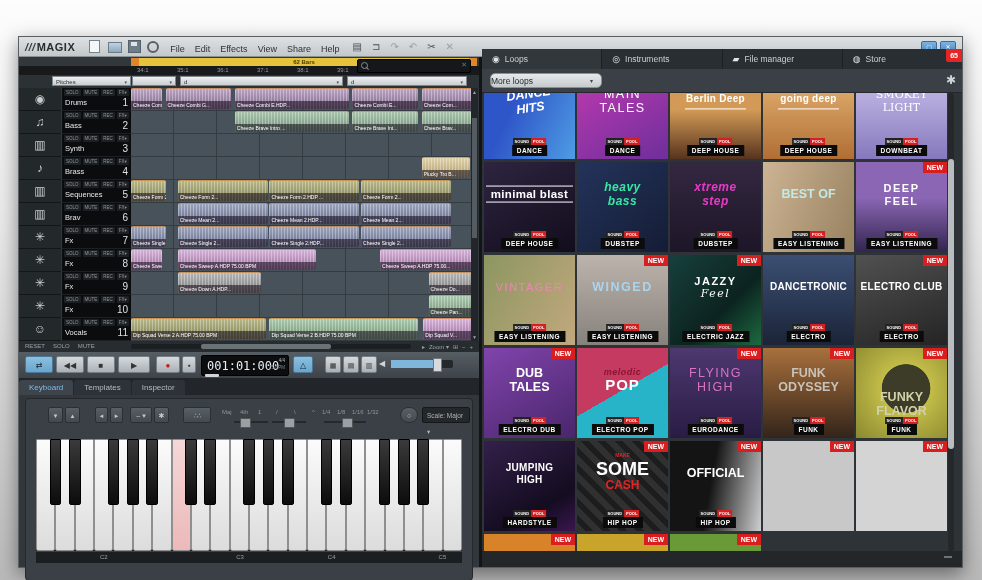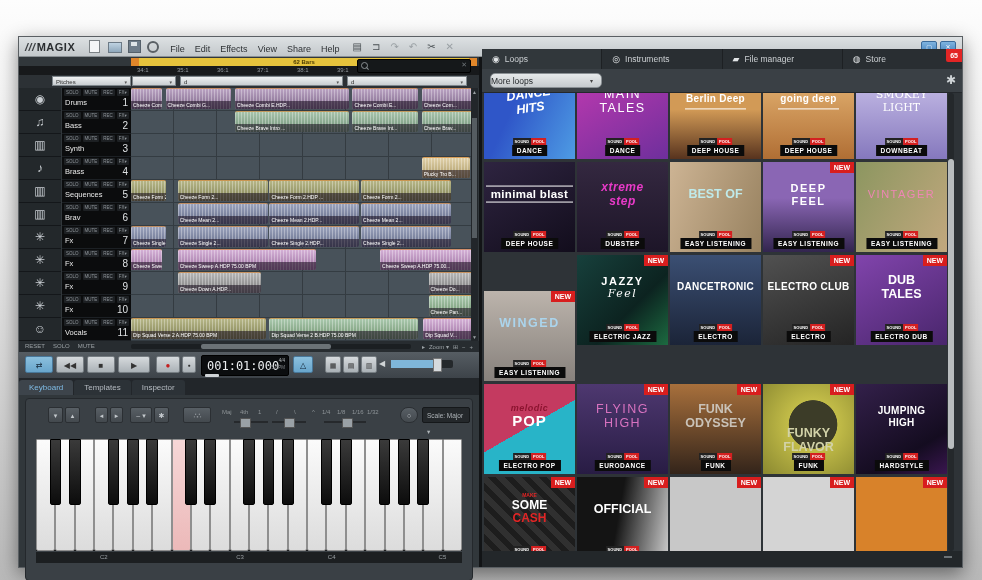--- a/index.html
+++ b/index.html
@@ -142,21 +142,21 @@
   .cond .tile-title{font-size:10px;letter-spacing:.3px;}
   .big .tile-title{font-size:12.5px;}
   .ital .tile-title{font-style:italic;transform:translateY(-50%) rotate(-8deg);}
   .blocky .tile-title{font-size:12px;font-style:italic;letter-spacing:.5px;}
   .uline .tile-title:after{content:"";display:block;width:70%;height:1px;background:#fff;margin:3px auto 0;}
   .mline .tile-title .tl{border-top:1px solid #fff;border-bottom:1px solid #fff;padding:1px 0;font-size:11.5px;}
   .jazzy .tile-title .tl:nth-child(2){font-family:"DejaVu Serif",serif;font-style:italic;font-weight:normal;font-size:11px;}
   .mpop .tile-title .tl:nth-child(1){font-style:italic;font-size:9px;color:#8c1430;letter-spacing:.5px;}
   .mpop .tile-title .tl:nth-child(2){font-size:15px;color:#fff;letter-spacing:1px;}
   .cash .tile-title .tl:nth-child(1){font-size:5px;color:#e22525;}
-  .cash .tile-title .tl:nth-child(2){color:#fff;font-size:12px;}
+  .cash .tile-title .tl:nth-child(2){color:#fff;font-size:18px;}
   .cash .tile-title .tl:nth-child(3){color:#e22525;font-size:12px;}
   .tile-brand{position:absolute;bottom:15px;left:50%;transform:translateX(-50%);font:bold 4px "Liberation Sans",sans-serif;
     white-space:nowrap;}
   .tile-brand .b1{background:#222;color:#fff;padding:1px 2px;}
   .tile-brand .b2{background:#d42020;color:#fff;padding:1px 2px;}
   .tile-cat{position:absolute;bottom:3px;left:50%;transform:translateX(-50%);background:#0b0b0b;color:#fff;
     font:bold 6.5px "Liberation Sans",sans-serif;letter-spacing:.5px;padding:2px 5px;white-space:nowrap;}
   .tile-new{position:absolute;top:0;right:0;background:#d81e1e;color:#fff;font:bold 7px "Liberation Sans",sans-serif;
     padding:2px 4px;}
   .rscroll{position:absolute;right:8px;top:44px;bottom:16px;width:6px;background:#24282b;border-radius:3px;}
@@ -710,20 +710,28 @@
               <div class="tile-brand"><span class="b1">SOUND</span><span class="b2">POOL</span></div>
               <div class="tile-cat">DOWNBEAT</div>
             </div>
             <div class="tile mline cond" style="background: linear-gradient(150deg, rgb(46, 36, 64), rgb(18, 13, 28));">
               <div class="tile-title" style="color: rgb(255, 255, 255);">
                 <span class="tl">minimal blast</span>
               </div>
               <div class="tile-brand"><span class="b1">SOUND</span><span class="b2">POOL</span></div>
               <div class="tile-cat">DEEP HOUSE</div>
             </div>
+            <div class="tile blocky" style="background: linear-gradient(140deg, rgb(36, 51, 90), rgb(20, 29, 54));">
+              <div class="tile-title" style="color: rgb(53, 232, 162);">
+                <span class="tl">heavy</span>
+                <span class="tl">bass</span>
+              </div>
+              <div class="tile-brand"><span class="b1">SOUND</span><span class="b2">POOL</span></div>
+              <div class="tile-cat">DUBSTEP</div>
+            </div>
             <div class="tile blocky" style="background: linear-gradient(rgb(52, 40, 64), rgb(29, 21, 40));">
               <div class="tile-title" style="color: rgb(232, 58, 200);">
                 <span class="tl">xtreme</span>
                 <span class="tl">step</span>
               </div>
               <div class="tile-brand"><span class="b1">SOUND</span><span class="b2">POOL</span></div>
               <div class="tile-cat">DUBSTEP</div>
             </div>
             <div class="tile big" style="background: linear-gradient(110deg, rgb(205, 180, 148), rgb(151, 129, 95));">
               <div class="tile-title" style="color: rgb(191, 234, 234);">
@@ -741,21 +749,21 @@
               <div class="tile-cat">EASY LISTENING</div>
               <div class="tile-new">NEW</div>
             </div>
             <div class="tile thin sp" style="background: linear-gradient(120deg, rgb(140, 150, 96), rgb(194, 168, 126));">
               <div class="tile-title" style="color: rgb(238, 134, 180);">
                 <span class="tl">VINTAGER</span>
               </div>
               <div class="tile-brand"><span class="b1">SOUND</span><span class="b2">POOL</span></div>
               <div class="tile-cat">EASY LISTENING</div>
             </div>
-            <div class="tile sp big" style="background: linear-gradient(rgb(188, 180, 172), rgb(135, 129, 124)); margin-top: 36px;">
+            <div class="tile sp big" style="background: linear-gradient(rgb(188, 180, 172), rgb(135, 129, 124));">
               <div class="tile-title" style="color: rgb(171, 212, 236);">
                 <span class="tl">WINGED</span>
               </div>
               <div class="tile-brand"><span class="b1">SOUND</span><span class="b2">POOL</span></div>
               <div class="tile-cat">EASY LISTENING</div>
               <div class="tile-new">NEW</div>
             </div>
             <div class="tile jazzy sp" style="background: linear-gradient(135deg, rgb(23, 64, 60), rgb(12, 35, 32) 60%, rgb(28, 106, 64));">
               <div class="tile-title" style="color: rgb(255, 255, 255);">
                 <span class="tl">JAZZY</span>

